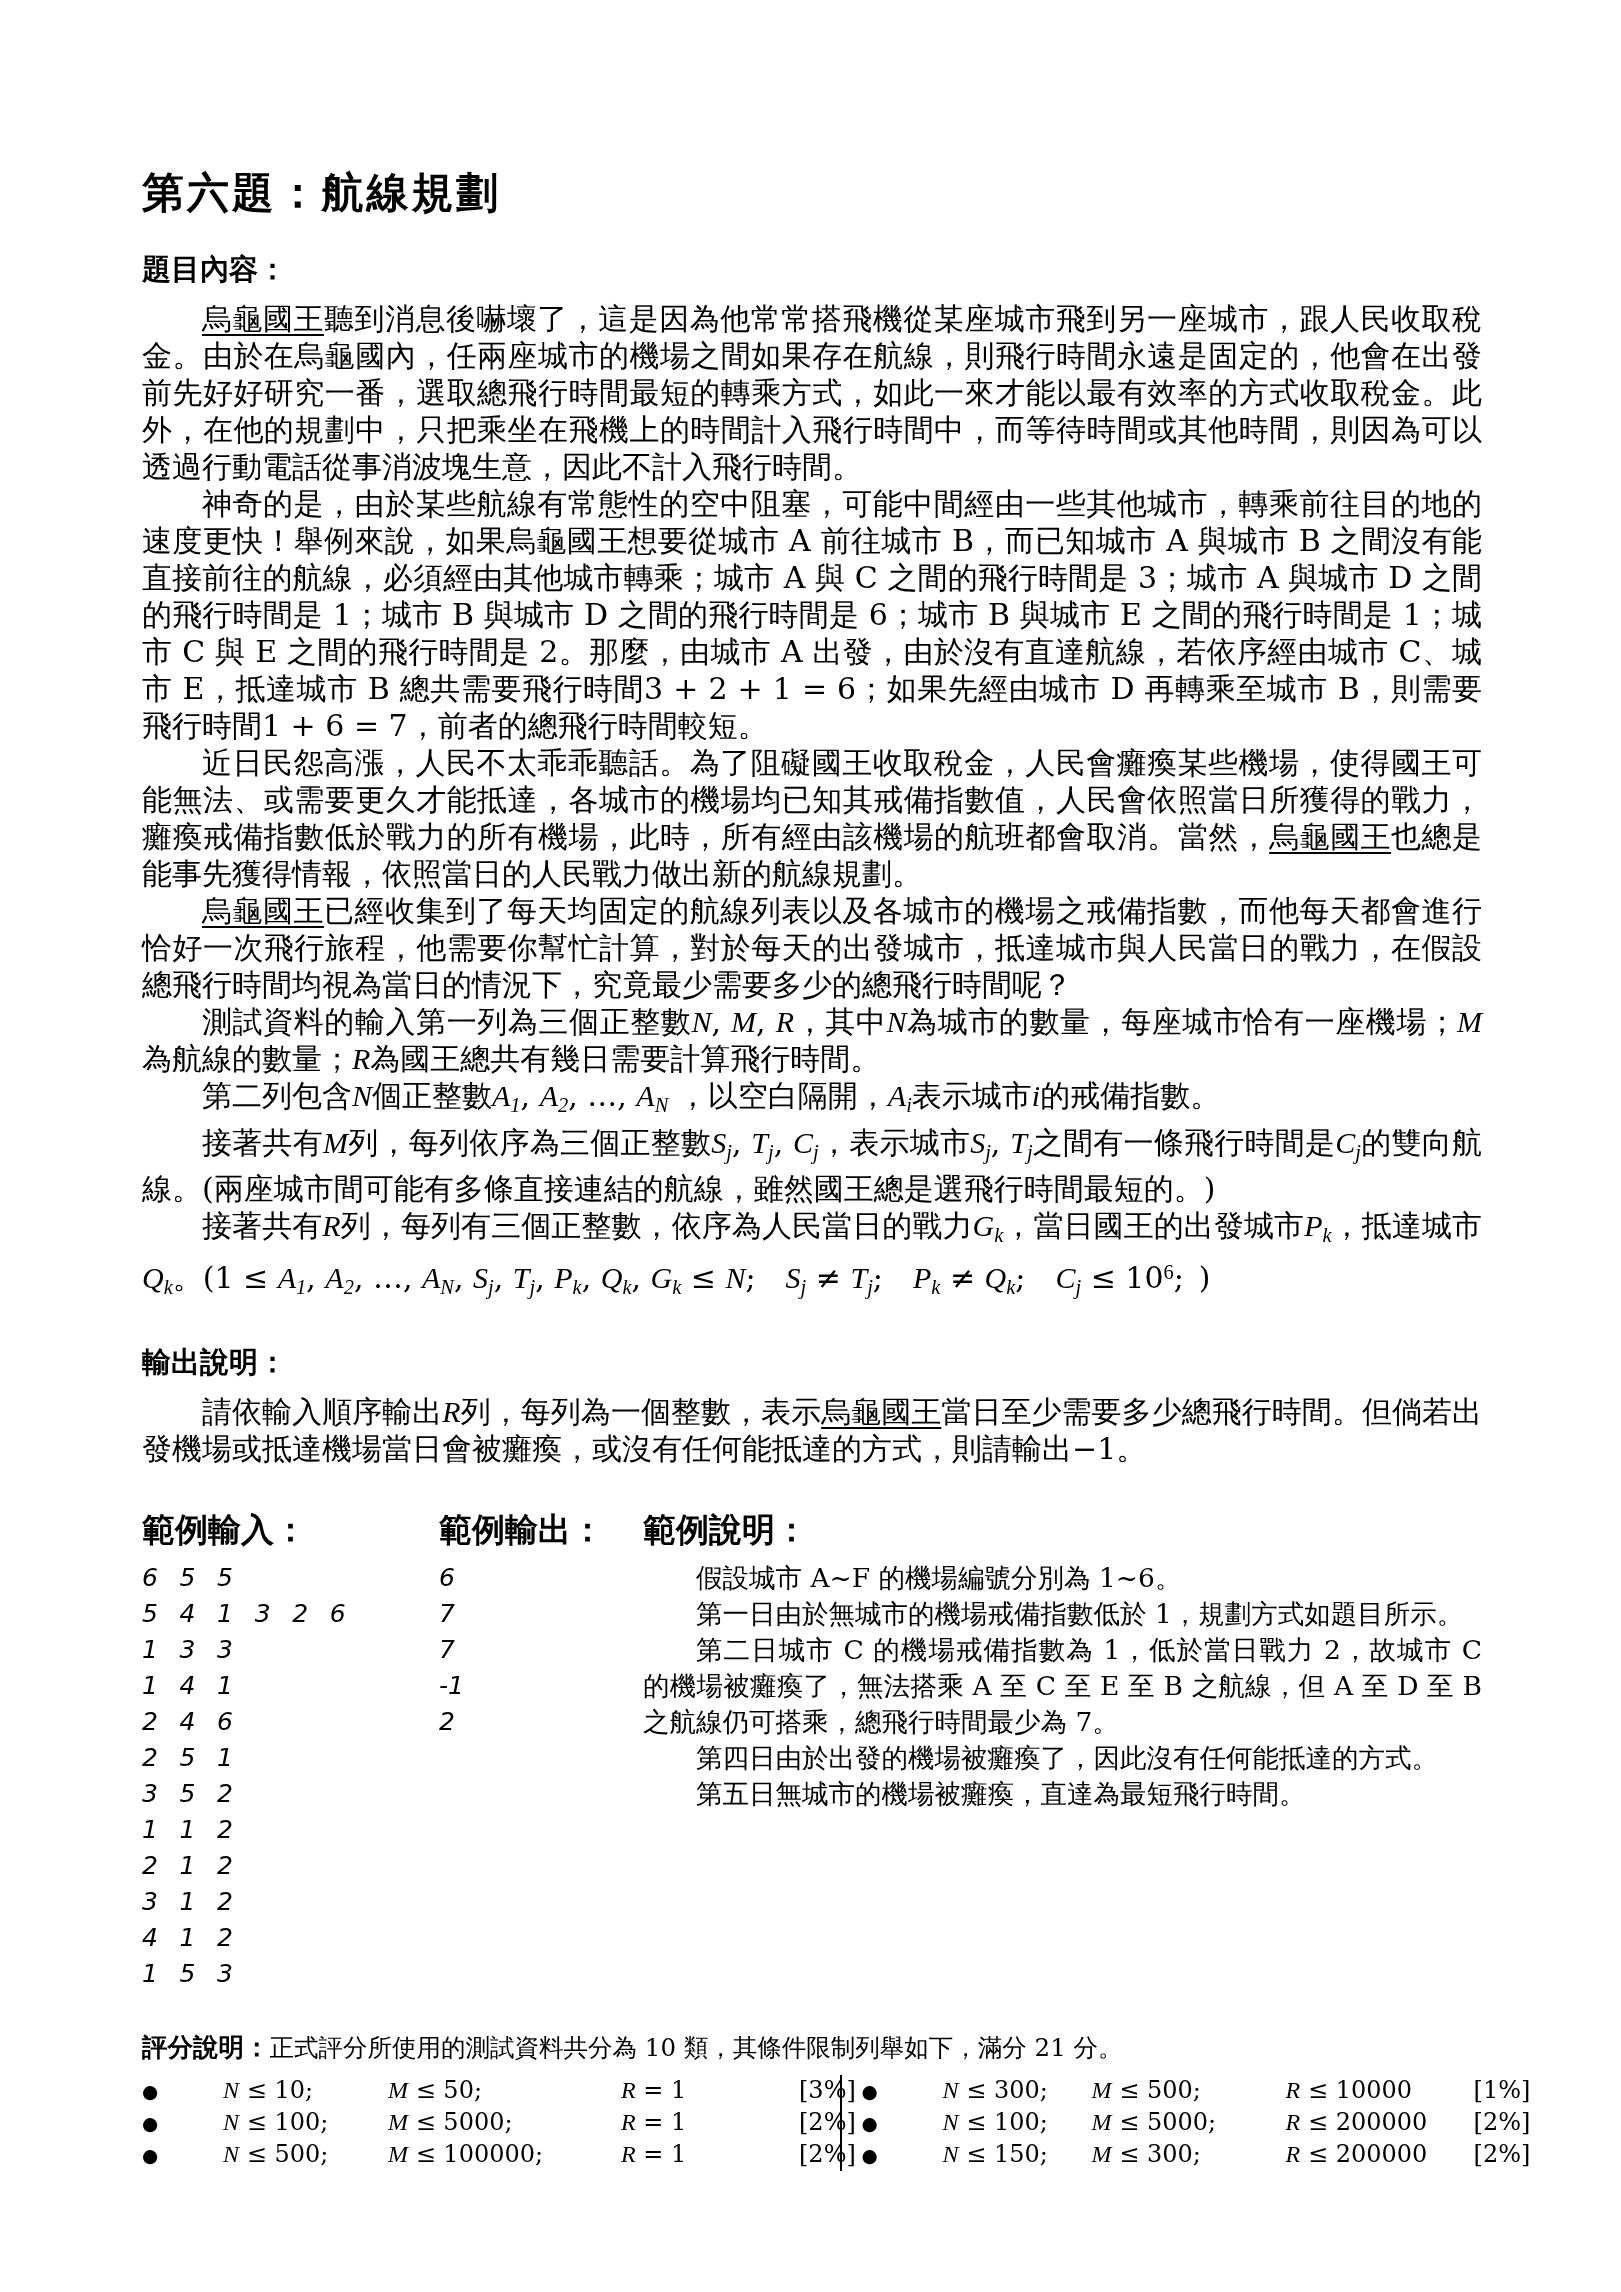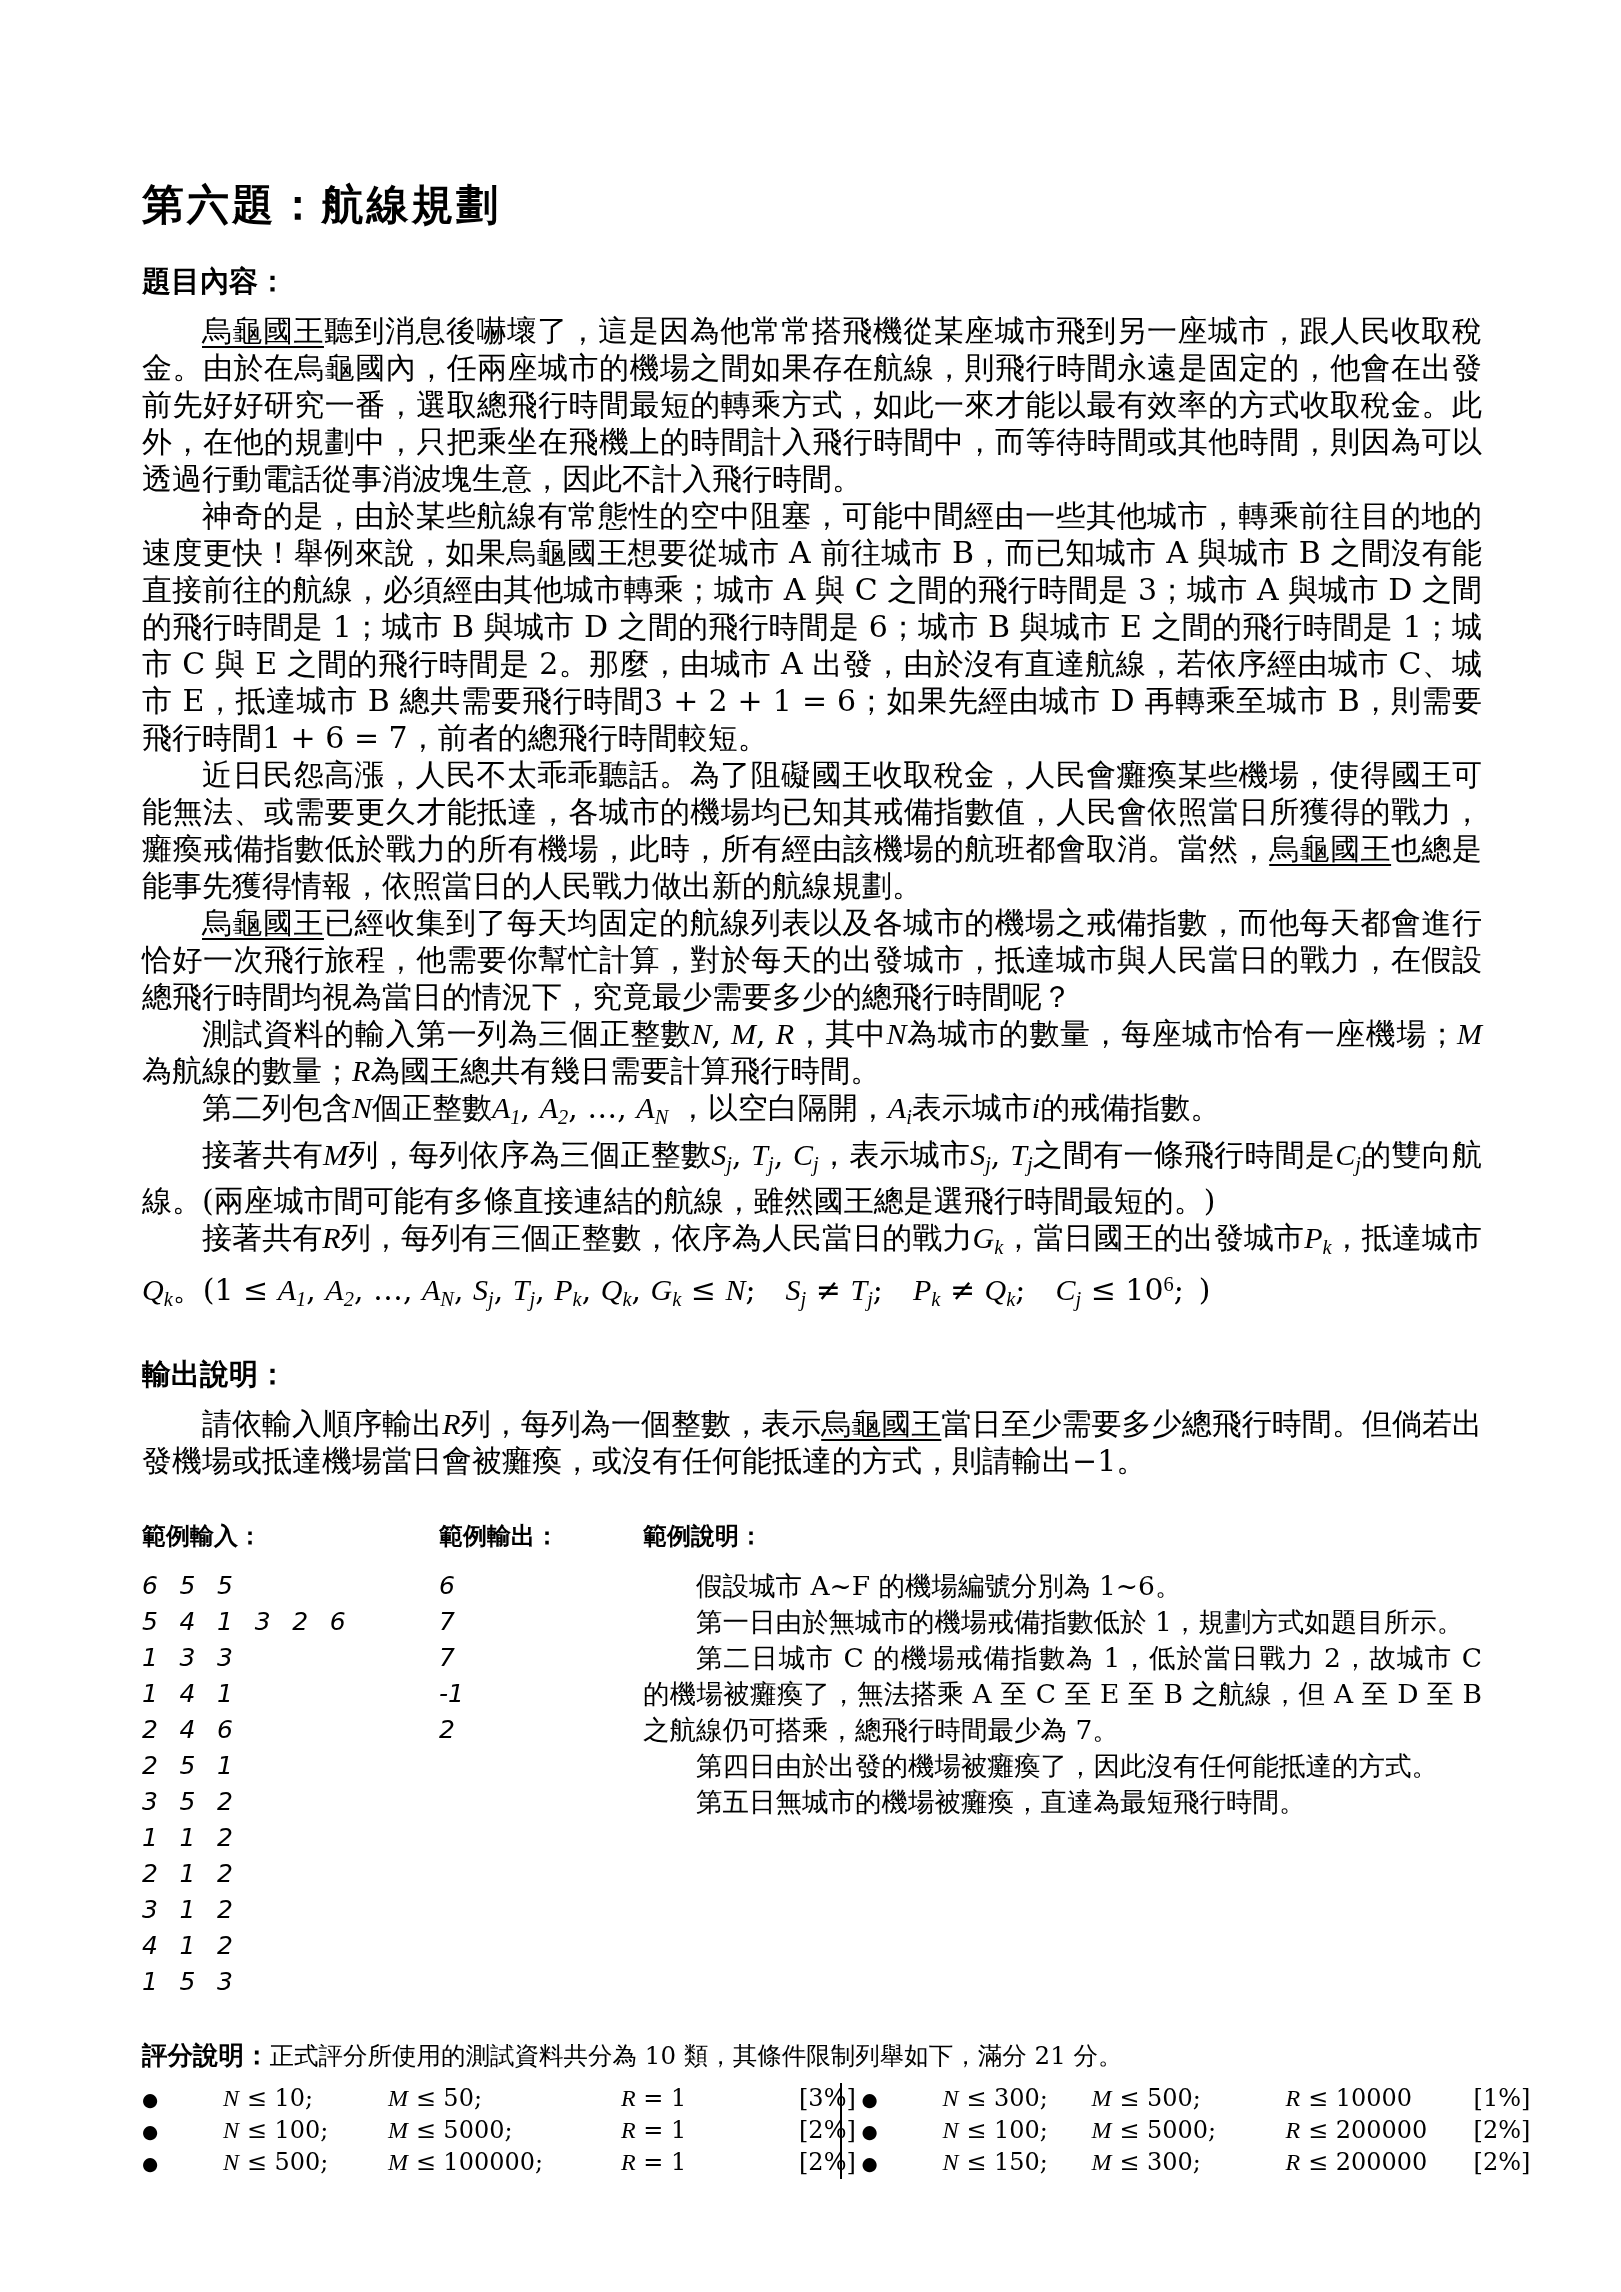--- a/index.html
+++ b/index.html
@@ -2,37 +2,37 @@
 <html lang="zh-Hant"><head>
 <meta charset="utf-8">
 <style>
   html,body{margin:0;padding:0;background:#ffffff;}
   body{
     width:1621px;height:2293px;position:relative;overflow:hidden;
     color:#000;font-family:"DejaVu Serif",serif;
     -webkit-font-smoothing:antialiased;
   }
   .page{box-sizing:border-box;width:1621px;height:2293px;padding:165px 139px 0 142px;}
-  h1.title{font-size:42px;font-weight:700;margin:12px 0 29px 0;letter-spacing:2.9px;font-family:Liberation Serif, serif;}
+  h1.title{font-size:42px;font-weight:700;margin:0 0 29px 0;letter-spacing:2.9px;font-family:Liberation Serif, serif;}
   h2.sec-heading{font-size:29px;font-weight:700;margin:37px 0 9.8px 0;}
   h2.sec-heading.first{margin-top:23.5px;}
   p.body{font-size:30px;line-height:37px;margin:0;text-align:justify;text-indent:2em;
          font-kerning:none;}
   
   .mvar{font-family:"Liberation Serif",serif;font-style:italic;}
   .msub{font-family:"Liberation Serif",serif;font-style:italic;font-size:0.68em;vertical-align:-0.28em;letter-spacing:0;}
   .msup{font-family:"Liberation Serif",serif;font-size:0.68em;vertical-align:0.45em;}
   .uline{text-decoration:underline;text-underline-offset:4.9px;text-decoration-thickness:2px;}
 
   
   .samples{display:flex;margin-top:41px;}
   .col-input{width:297px;flex:0 0 297px;}
   .col-output{width:204px;flex:0 0 204px;}
   .col-explain{flex:1;}
-  .sample-label{font-size:24px;font-weight:700;margin-bottom:16px;}
+  .sample-label{font-size:33px;font-weight:700;margin-bottom:7px;}
   .sample-line{font-family:"DejaVu Sans",sans-serif;font-size:25px;line-height:36px;
                white-space:pre;word-spacing:13.7px;font-style:italic;}
   .col-explain p.body{font-size:26.5px;line-height:36px;}
 
   
   .scoring{margin-top:39px;}
   .score-intro{font-size:24.5px;line-height:33px;margin:0 0 11.8px 0;}
   .score-label{font-weight:700;font-size:25.5px;}
   .score-cols{display:flex;align-items:stretch;}
   .score-col{box-sizing:border-box;}

